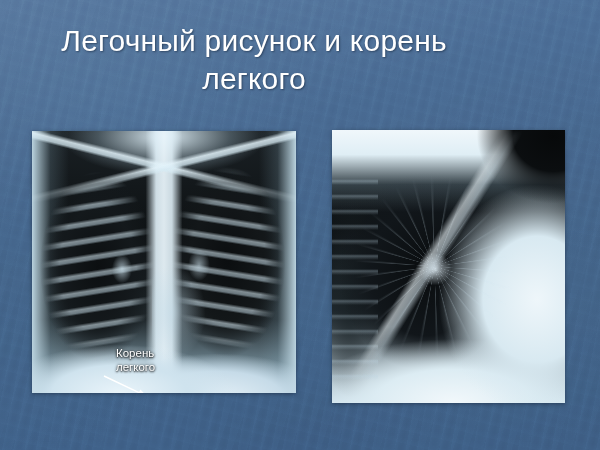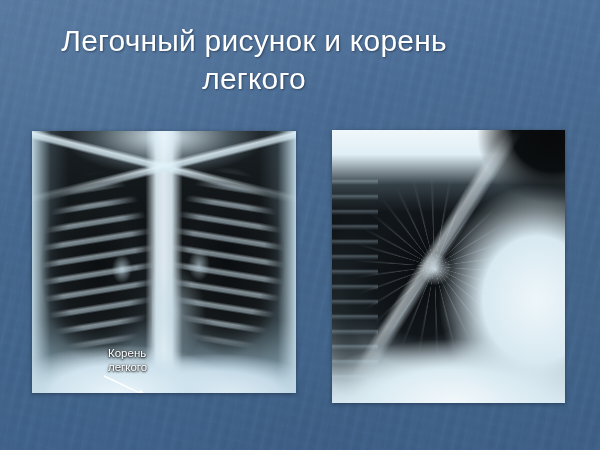--- a/index.html
+++ b/index.html
@@ -173,21 +173,21 @@
   
   .annotation {
     position: absolute;
     color: #ffffff;
     font-size: 11px;
     line-height: 13px;
     white-space: pre-line;
     text-shadow: 0 0 3px rgba(0,0,0,0.85), 0 1px 2px rgba(0,0,0,0.9);
     pointer-events: none;
   }
-  #annotation-left  { left: 76px;  top: 215px; font-size: 11.5px; line-height: 14px; }
+  #annotation-left  { left: 84px;  top: 215px; font-size: 11.5px; line-height: 14px; }
 
   .arrow-svg { position: absolute; overflow: visible; pointer-events: none; }
   #arrow-left-svg  { left: 70px;  top: 243px; }
 </style>
 </head>
 <body>
 
 <div id="slide">
 
   <div id="bg-texture"></div>

